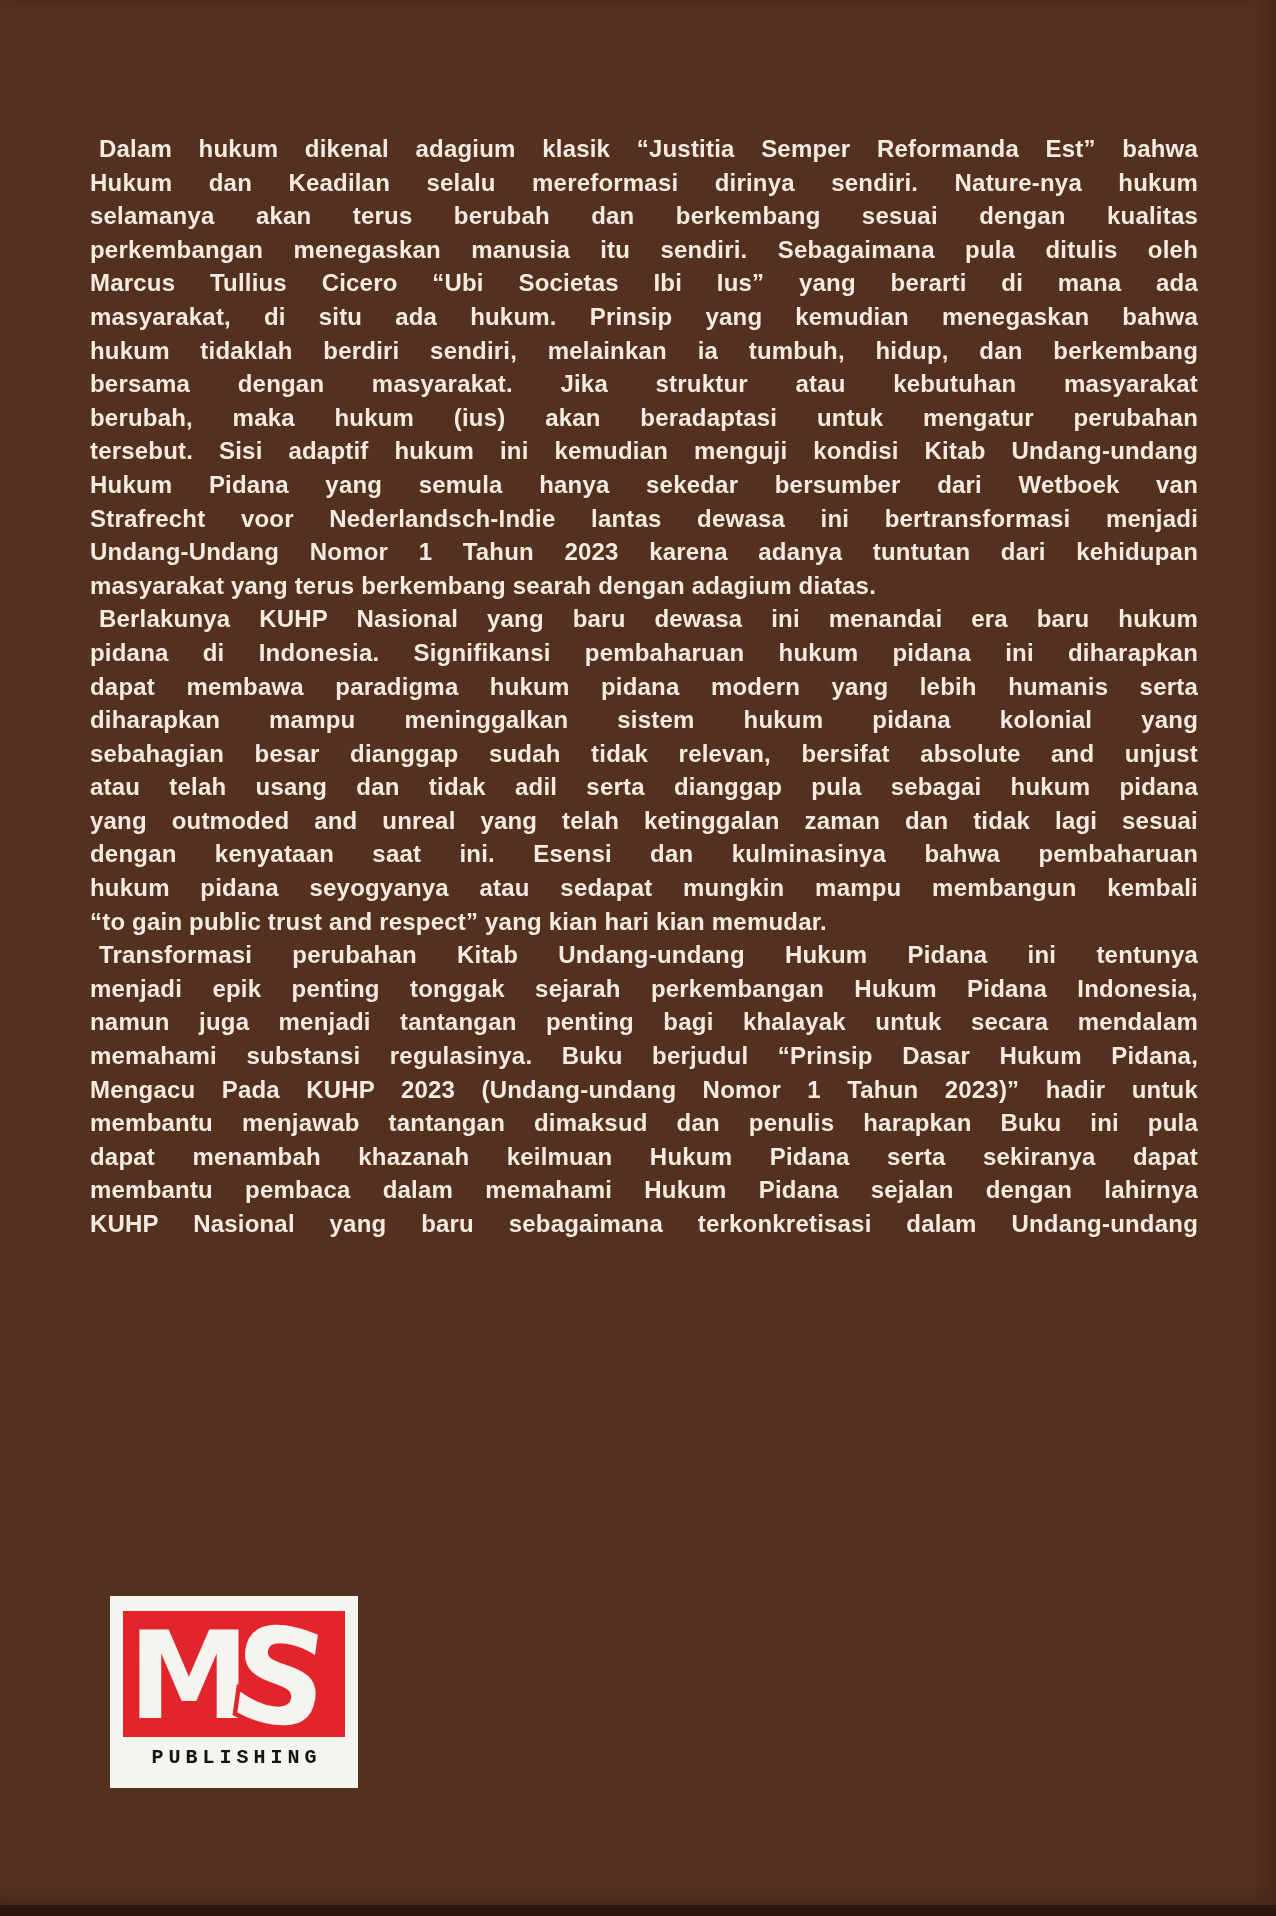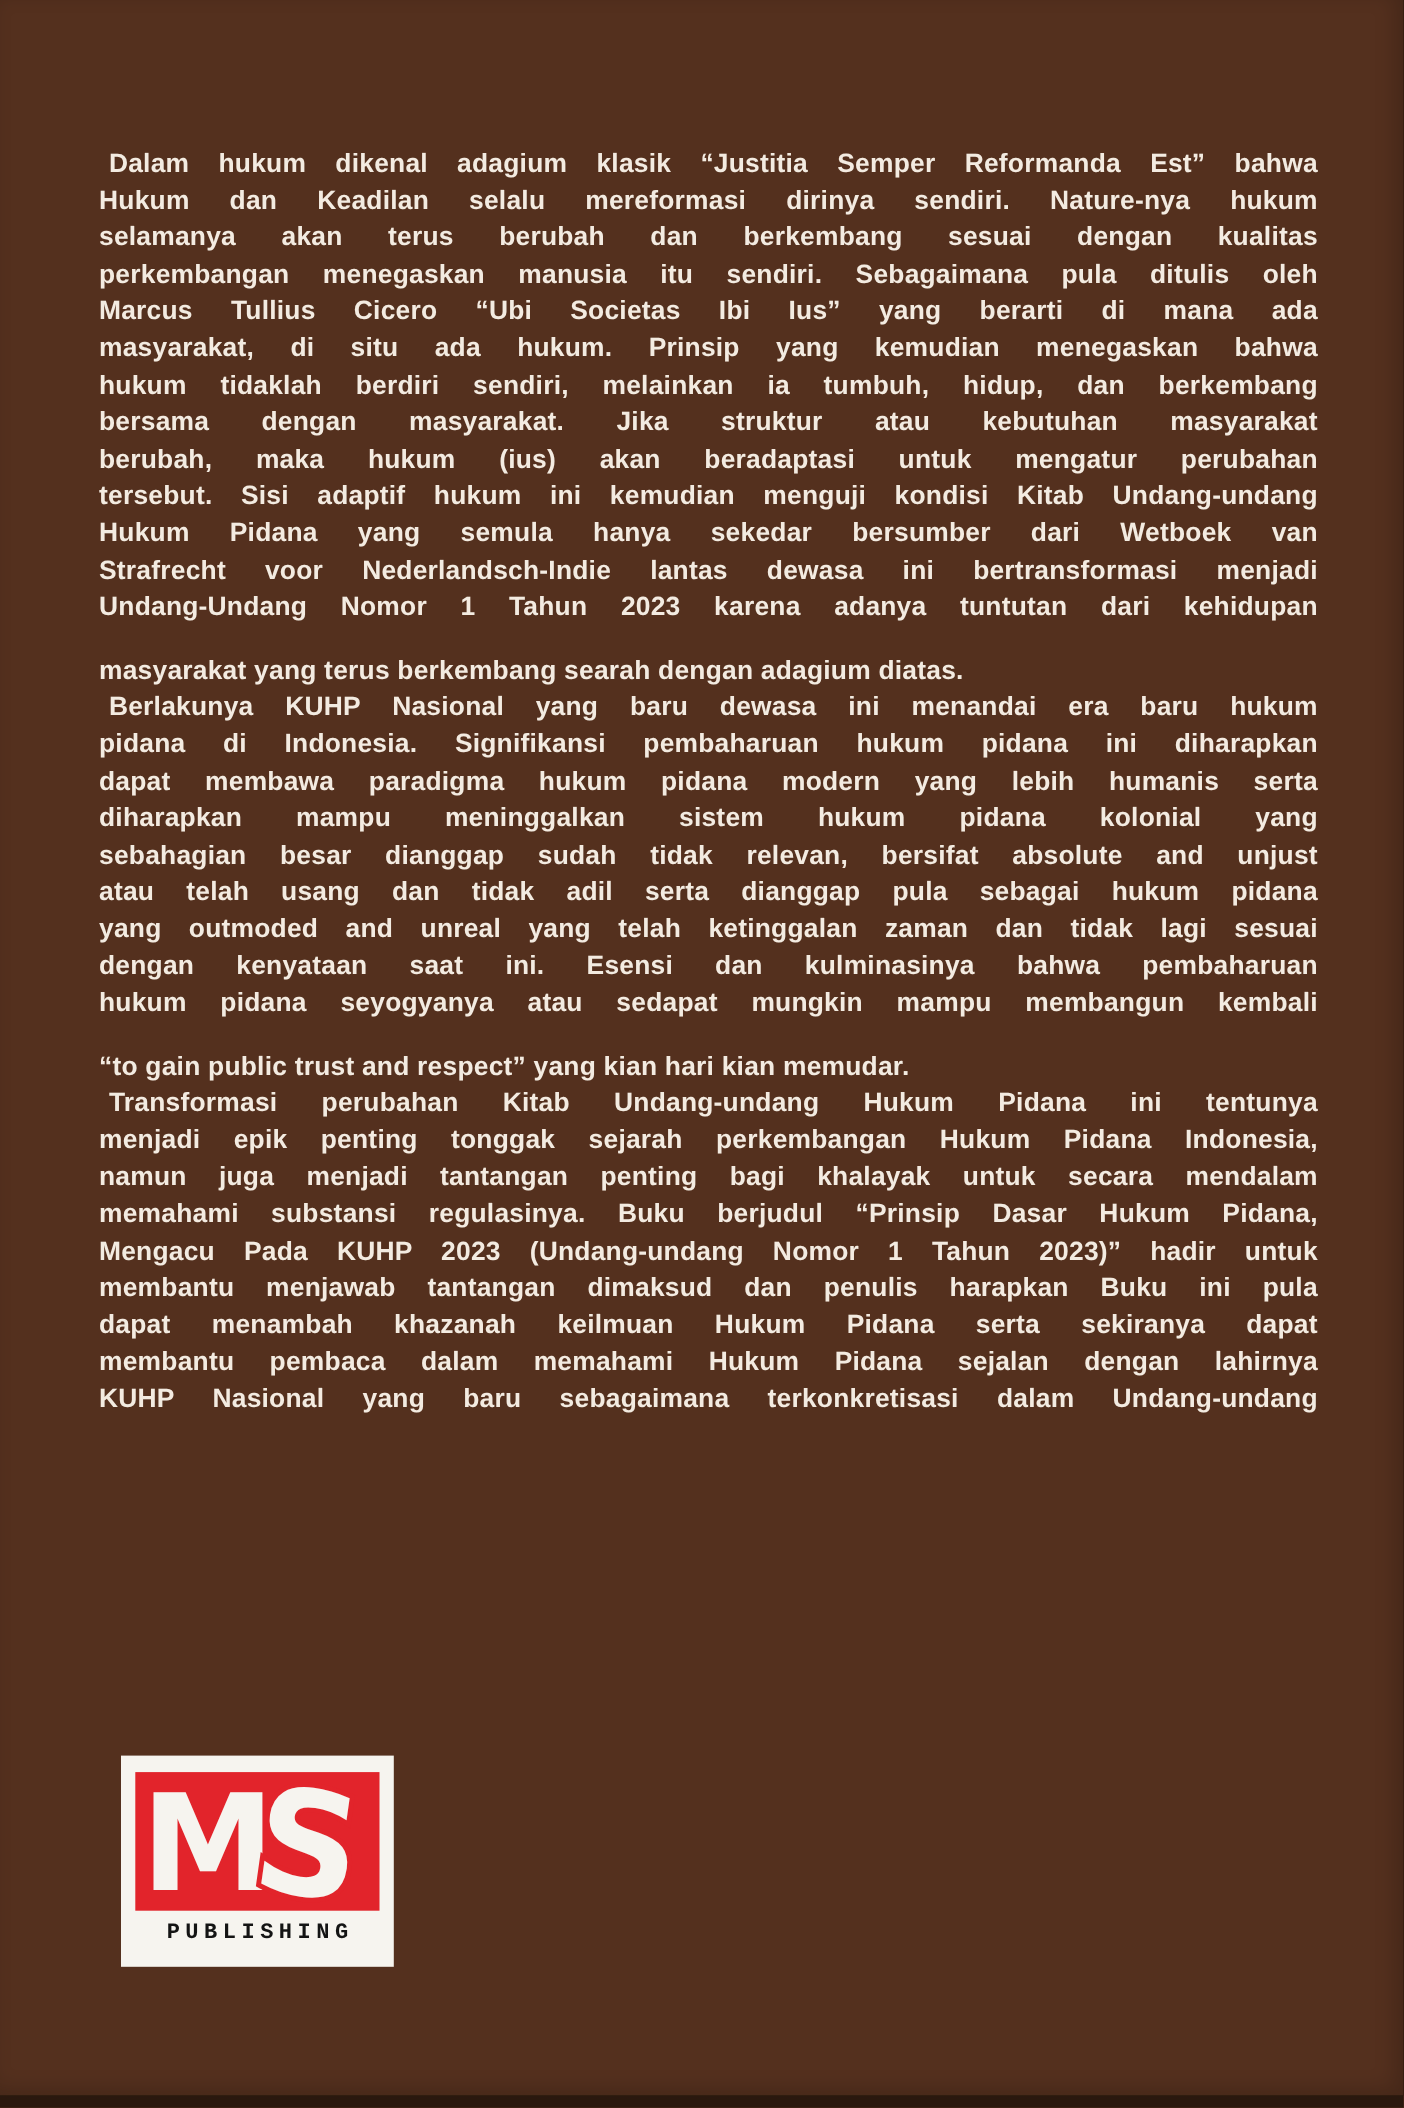--- a/index.html
+++ b/index.html
@@ -31,21 +31,21 @@
     line-height:33.6px;
     letter-spacing:0.2px;
   }
   .para{margin:0;}
   .line{
     text-align:justify;
     text-align-last:justify;
     white-space:normal;
   }
   .line.first{text-indent:9px;}
-  .line.last{text-align-last:left;margin-top:24px;}
+  .line.last{text-align-last:left;}
   
   .logo-box{
     position:absolute;
     left:110px;
     top:1596px;
     width:248px;
     height:192px;
     background:var(--logo-bg);
   }
   .logo-red{

